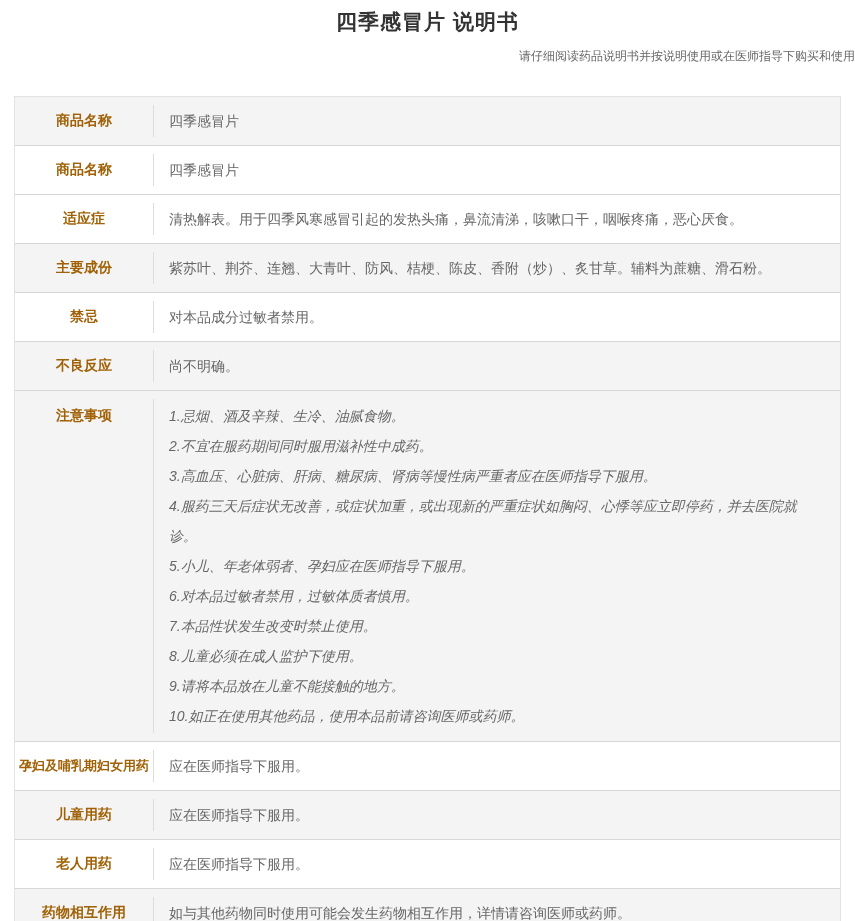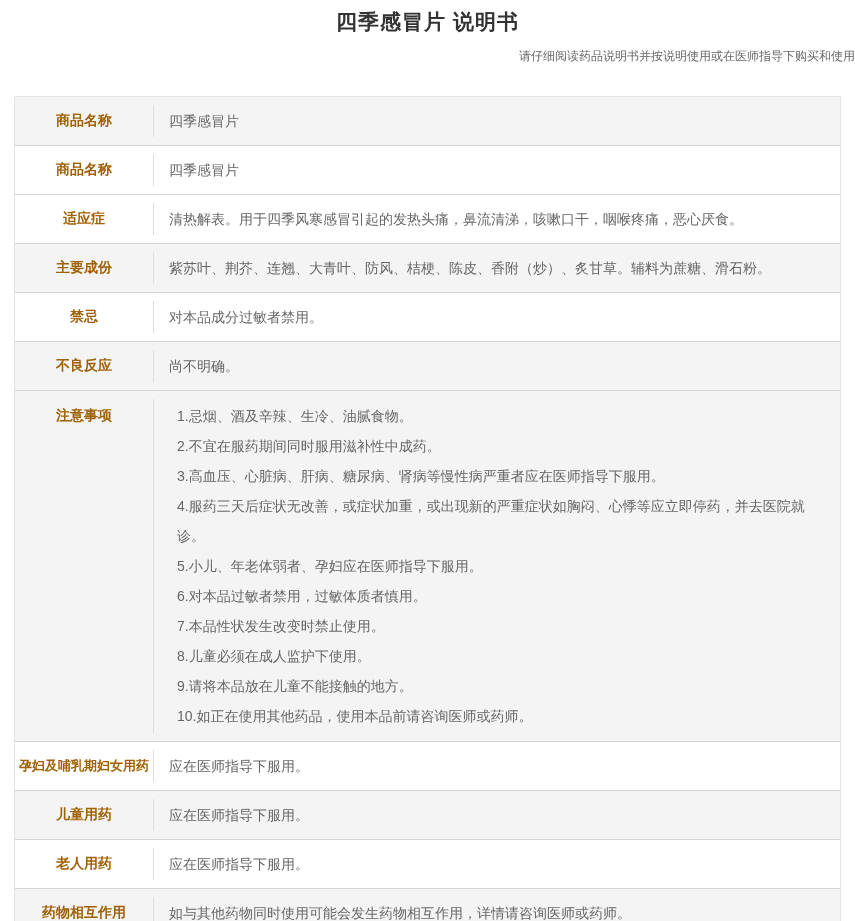--- a/index.html
+++ b/index.html
@@ -71,21 +71,22 @@
     flex: 1;
     display: flex;
     align-items: center;
     font-size: 14px;
     color: #666666;
     line-height: 20px;
     padding: 8px 20px 8px 16px;
   }
   .row-value.list {
     display: block;
-    padding: 10px 20px 10px 24px;
+    padding: 10px 20px 10px 16px;
+    font-style: italic;
   }
   .row-value.list p {
     line-height: 30px;
     font-size: 14px;
     color: #666666;
   }
 </style>
 </head>
 <body>
 

